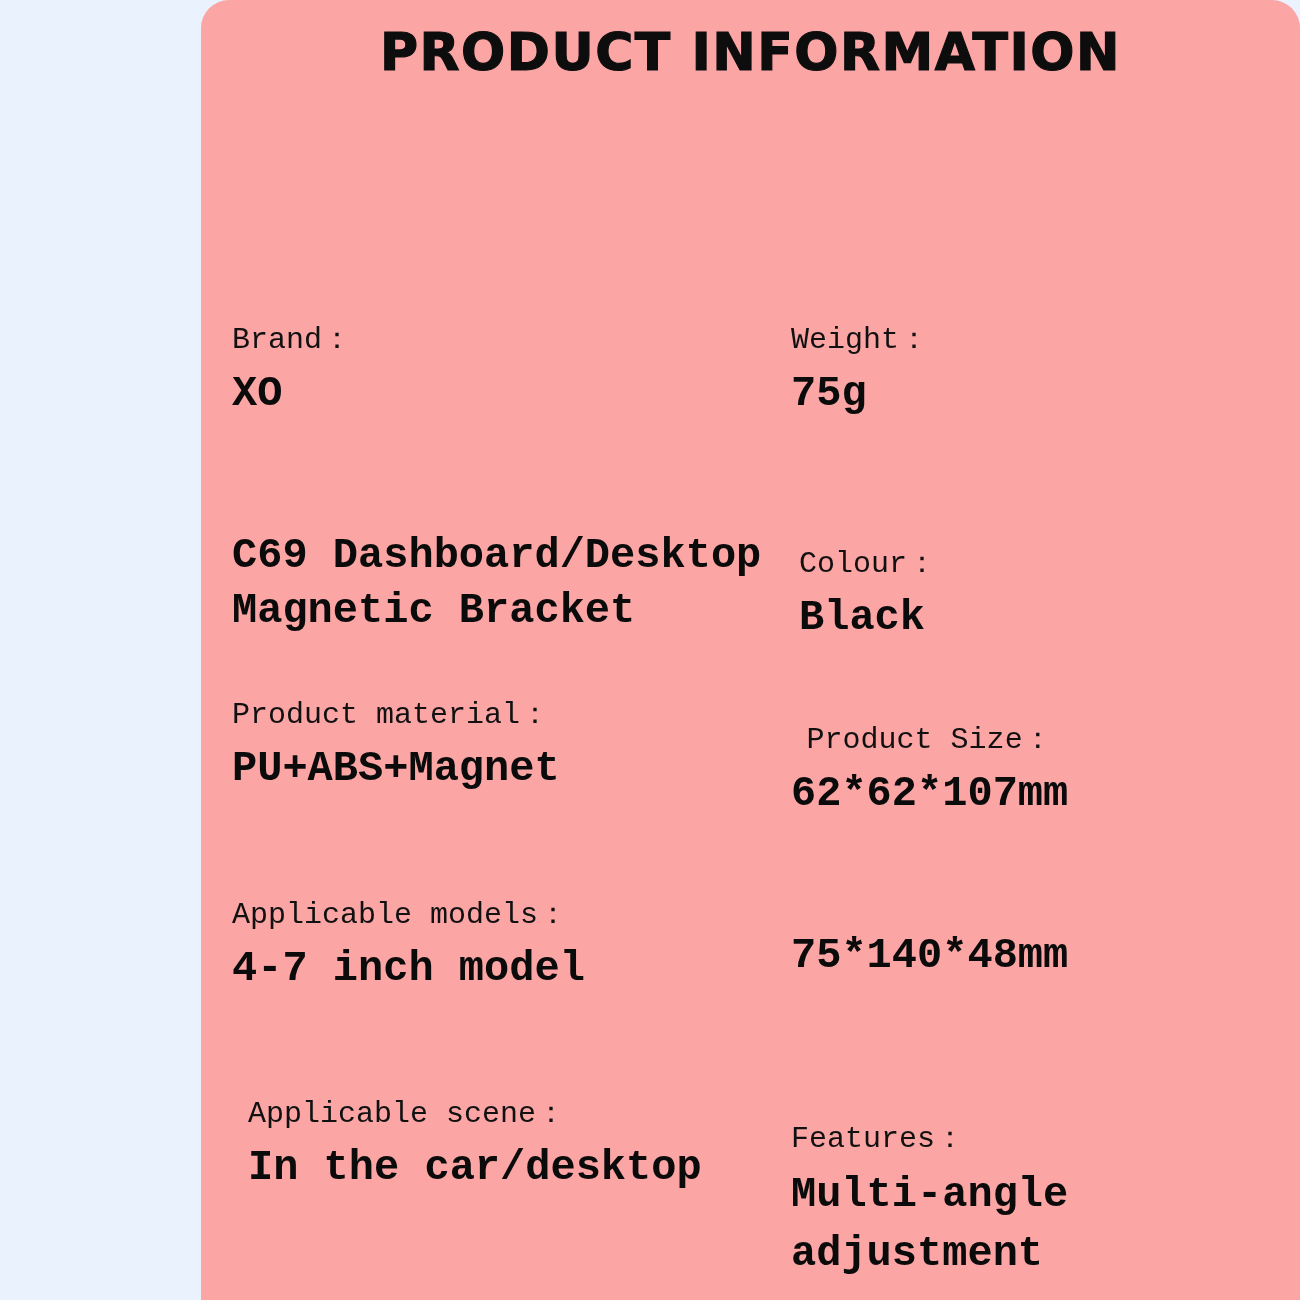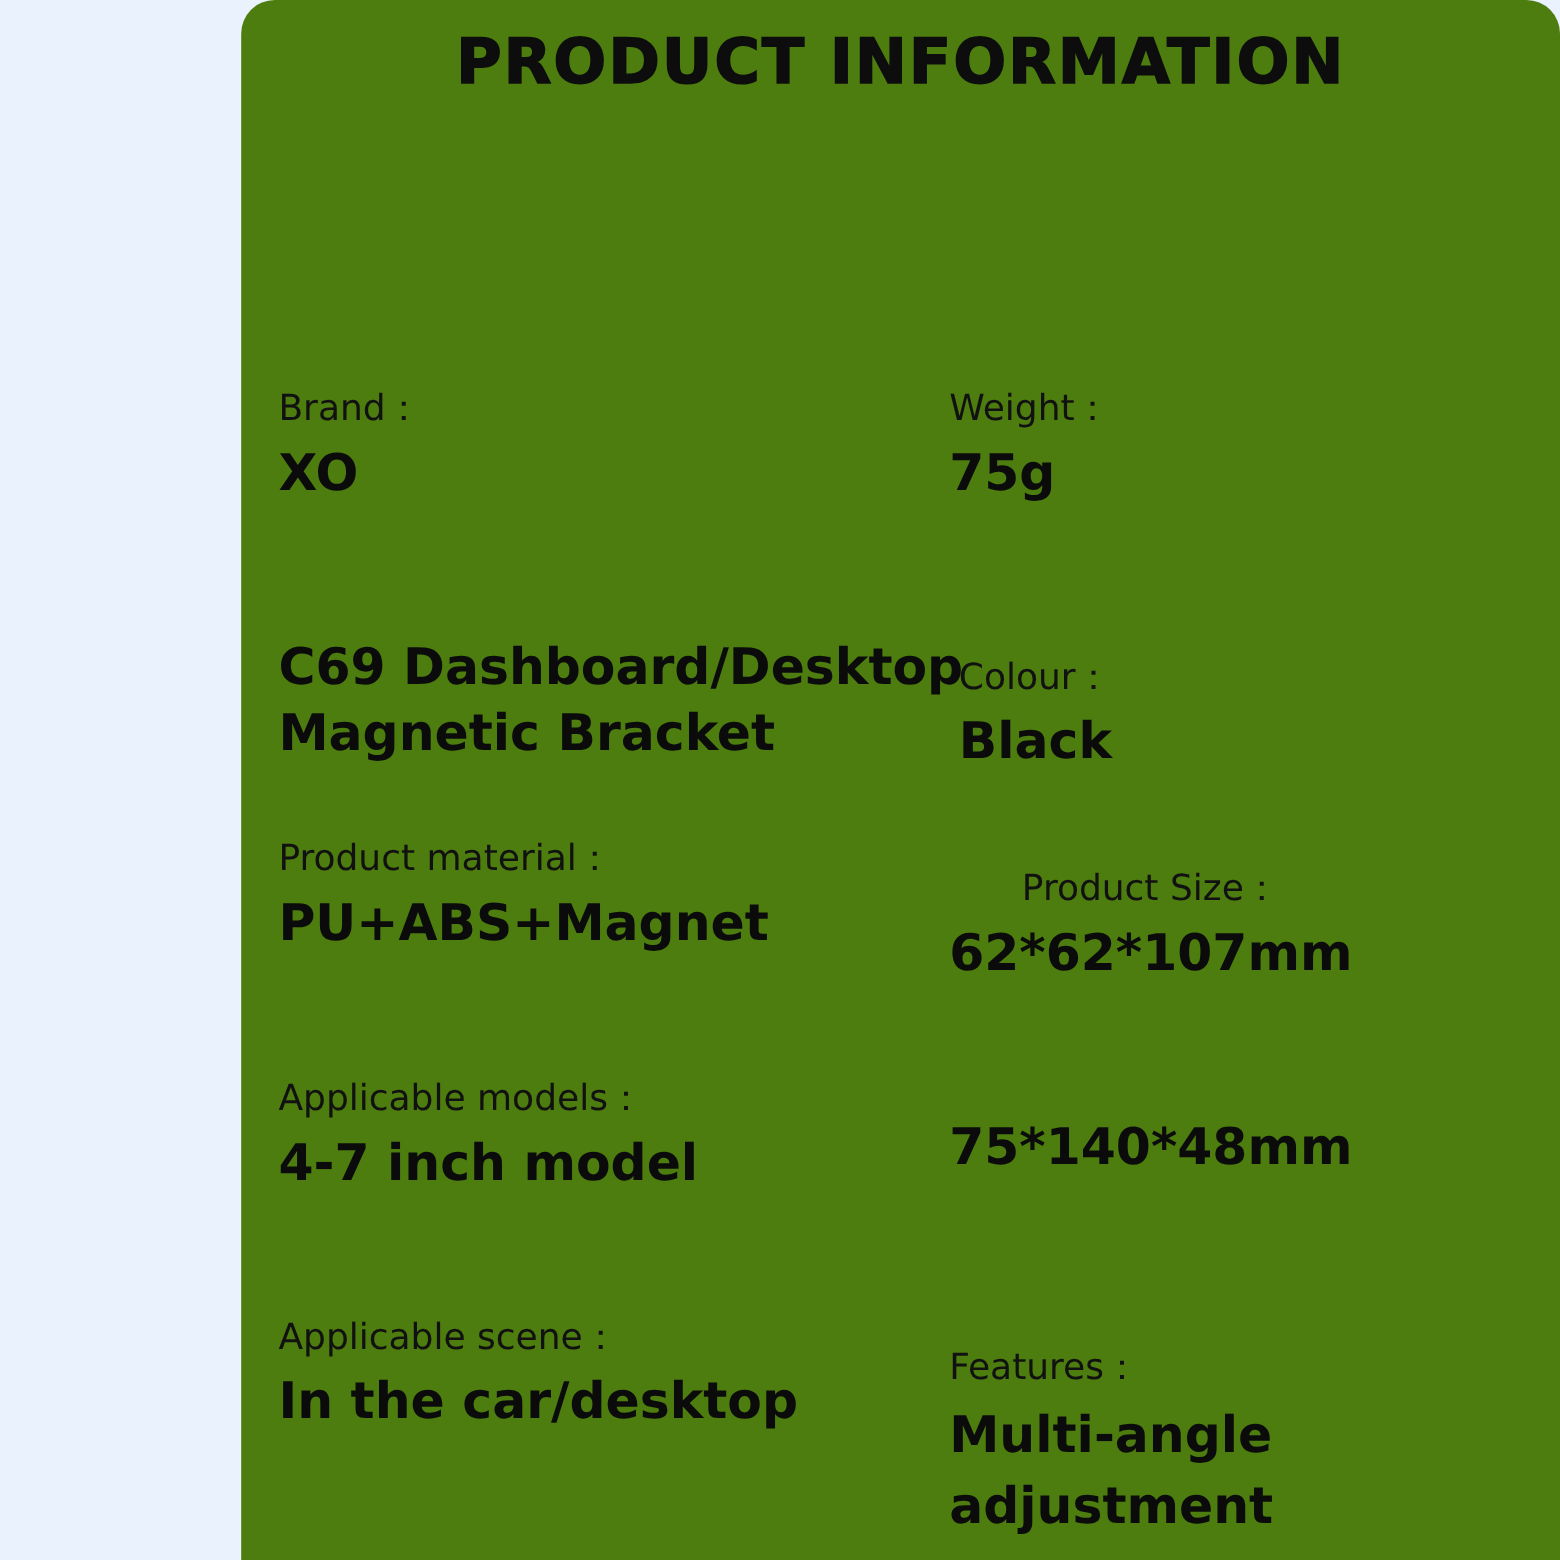--- a/index.html
+++ b/index.html
@@ -13,21 +13,21 @@
     font-family: "DejaVu Sans", "Liberation Sans", sans-serif;
     overflow: hidden;
   }
 
   .page {
     position: absolute;
     left: 201px;
     top: 0;
     width: 1099px;
     height: 1300px;
-    background: #4d7c0f;
+    background: #fca5a5;
     border-top-left-radius: 28px;
     border-top-right-radius: 28px;
     box-sizing: border-box;
   }
 
   .title {
     position: absolute;
     left: 0;
     top: 22px;
     width: 1099px;
@@ -39,20 +39,21 @@
     color: #0d0d0d;
     -webkit-text-stroke: 1.2px #0d0d0d;
   }
 
   .spec-grid {
     position: absolute;
     left: 0;
     top: 0;
     width: 1099px;
     height: 1094px;
+    font-family: Liberation Mono, monospace;
   }
 
   .cell {
     position: absolute;
   }
 
   .label {
     font-size: 30px;
     font-weight: 400;
     color: #111111;
@@ -70,21 +71,21 @@
 
   .value.wrap {
     white-space: pre-line;
   }
 
   
   .c-brand      { left: 31px;  top: 322px; }
   .c-name       { left: 31px;  top: 522px; }
   .c-material   { left: 31px;  top: 697px; }
   .c-models     { left: 31px;  top: 897px; }
-  .c-scene      { left: 31px;  top: 1096px; }
+  .c-scene      { left: 47px;  top: 1096px; }
 
   
   .c-weight     { left: 590px; top: 322px; }
   .c-colour     { left: 598px; top: 522px; margin-top: 24px; }
   .c-psize      { left: 590px; top: 722px; text-align: center; }
   .c-pkgsize    { left: 590px; top: 922px; }
   .c-features   { left: 590px; top: 1121px; }
 
   .c-features .value { line-height: 1.42; }
 </style>

